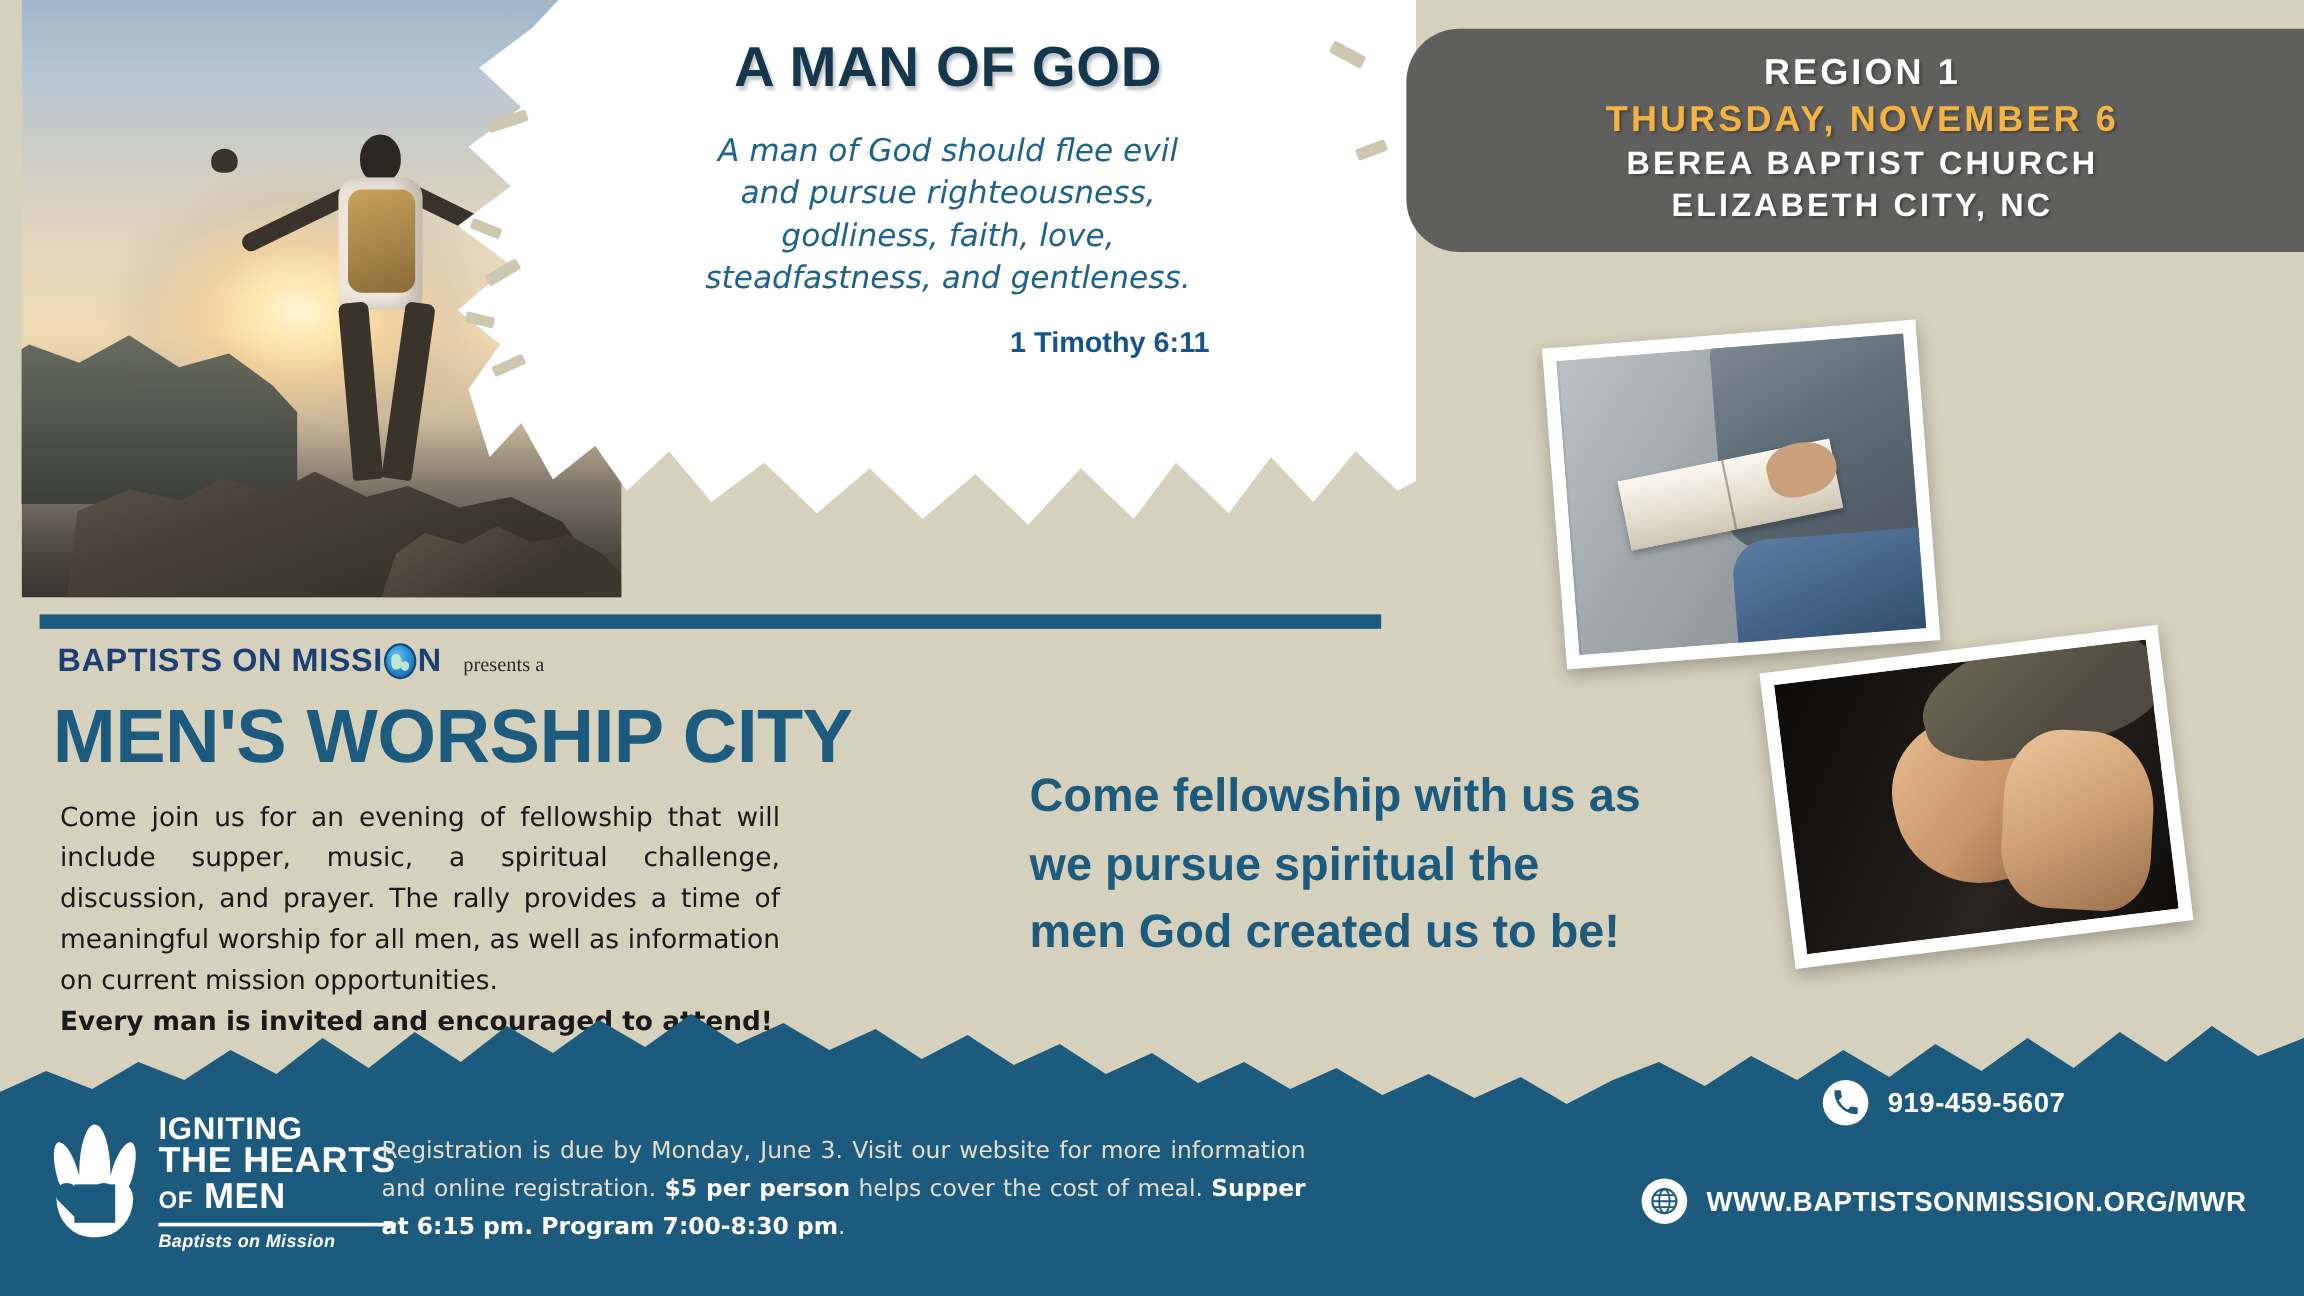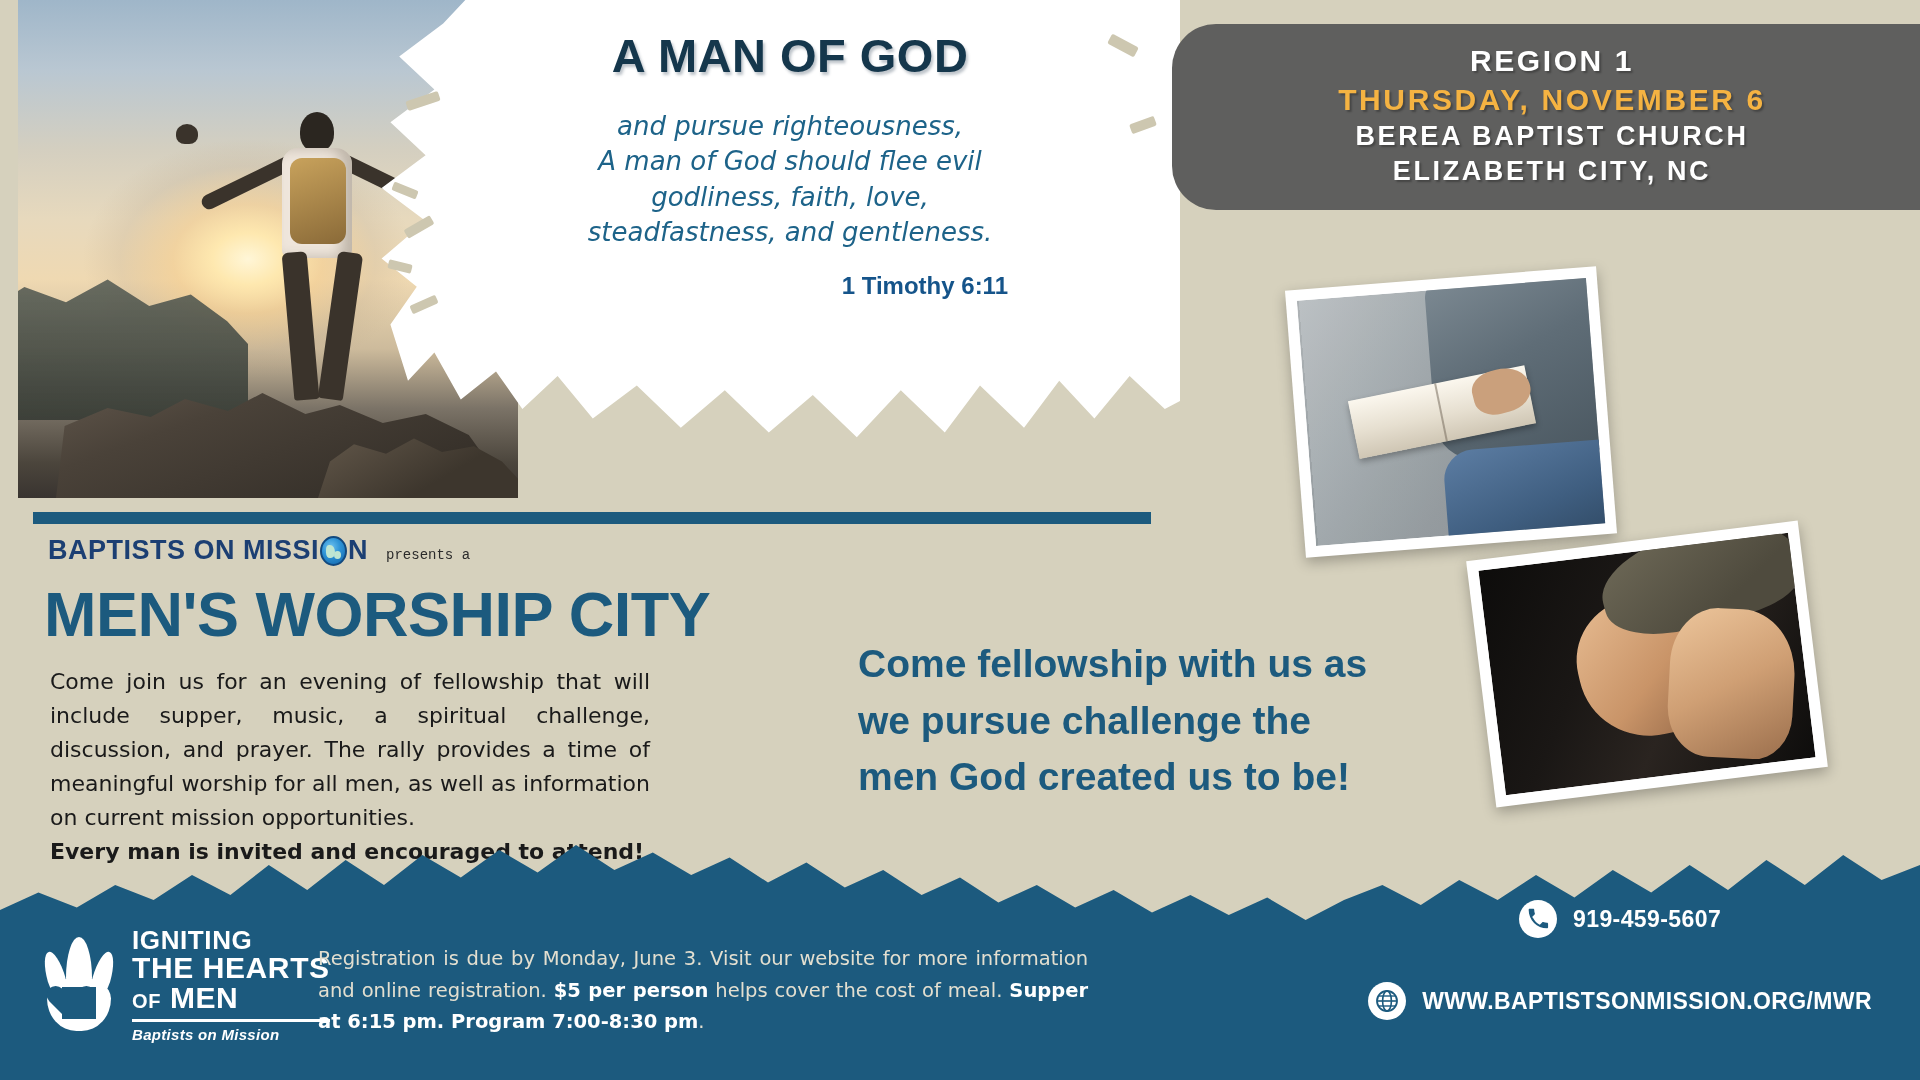--- a/index.html
+++ b/index.html
@@ -252,22 +252,22 @@
   }
   .globe-icon::before {
     content:""; position:absolute; left: 4px; top: 7px; width: 9px; height: 13px;
     background: #bfe6d2; border-radius: 40% 60% 50% 45%;
   }
   .globe-icon::after {
     content:""; position:absolute; right: 4px; top: 13px; width: 7px; height: 8px;
     background: #bfe6d2; border-radius: 50%;
   }
   .presents {
-    font-family: Liberation Mono, monospace;
-    font-size: 14px; color: #2b2b2b; font-weight: 400;
+    font-family: Liberation Serif, serif;
+    font-size: 17px; color: #2b2b2b; font-weight: 400;
   }
 
   
   .rally-title {
     position: absolute; left: 44px; top: 578px;
     font-family: "Liberation Sans", sans-serif;
     font-weight: 700; font-size: 63px; letter-spacing: -0.5px;
     color: #1c5a7e;
   }
 
@@ -395,22 +395,22 @@
     <div class="fleck" style="left:404px;top:222px;width:30px;height:10px;transform:rotate(-30deg)"></div>
     <div class="fleck" style="left:388px;top:262px;width:24px;height:9px;transform:rotate(14deg)"></div>
     <div class="fleck" style="left:410px;top:300px;width:28px;height:9px;transform:rotate(-24deg)"></div>
     <div class="fleck" style="left:1108px;top:40px;width:30px;height:11px;transform:rotate(28deg)"></div>
     <div class="fleck" style="left:1130px;top:120px;width:26px;height:10px;transform:rotate(-20deg)"></div>
   </div>
 
   <div class="title-block">
     <div class="flyer-title">A MAN OF GOD</div>
     <div class="verse">
+      <div>A man of God should flee evil</div>
       <div>and pursue righteousness,</div>
-      <div>A man of God should flee evil</div>
       <div>godliness, faith, love,</div>
       <div>steadfastness, and gentleness.</div>
     </div>
     <div class="verse-ref">1 Timothy 6:11</div>
   </div>
 
   <div class="event-box">
     <div class="event-line">REGION 1</div>
     <div class="event-line date">THURSDAY, NOVEMBER 6</div>
     <div class="event-line small">BEREA BAPTIST CHURCH</div>
@@ -449,21 +449,21 @@
 
   <div class="rally-title">MEN'S WORSHIP CITY</div>
 
   <div class="body-copy">
     <span>Come join us for an evening of fellowship that will include supper, music, a spiritual challenge, discussion, and prayer. The rally provides a time of meaningful worship for all men, as well as information on current mission opportunities.</span>
     <div class="bold">Every man is invited and encouraged to attend!</div>
   </div>
 
   <div class="fellowship">
     <div>Come fellowship with us as</div>
-    <div>we pursue challenge the</div>
+    <div>we pursue spiritual the</div>
     <div>men God created us to be!</div>
   </div>
 
   <div class="footer"></div>
 
   <div class="footer-logo">
     <div class="flame-heart">
       <div class="f2"></div>
       <div class="f3"></div>
       <div class="f1"></div>

